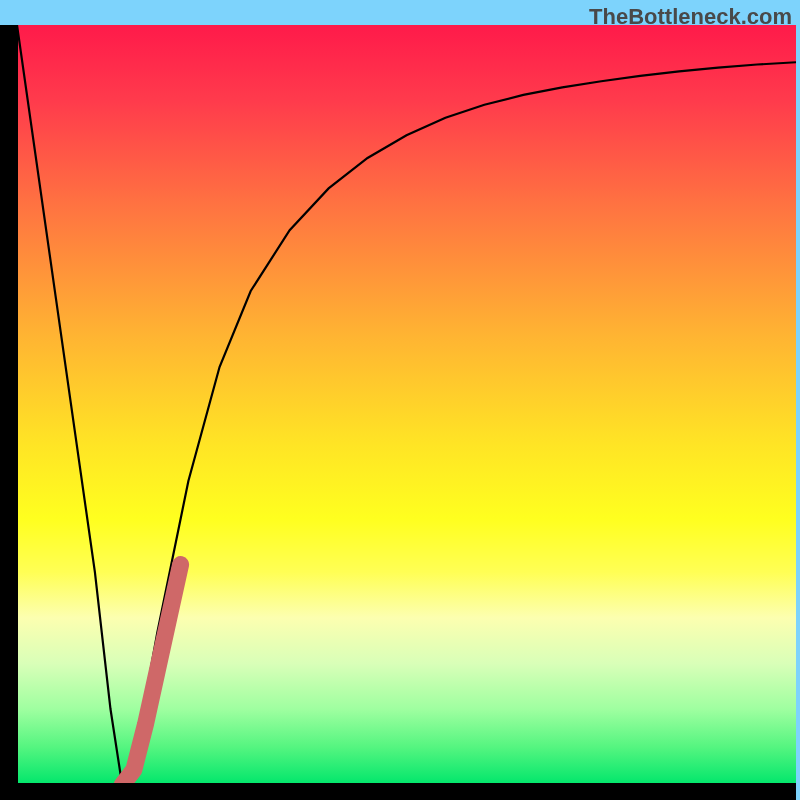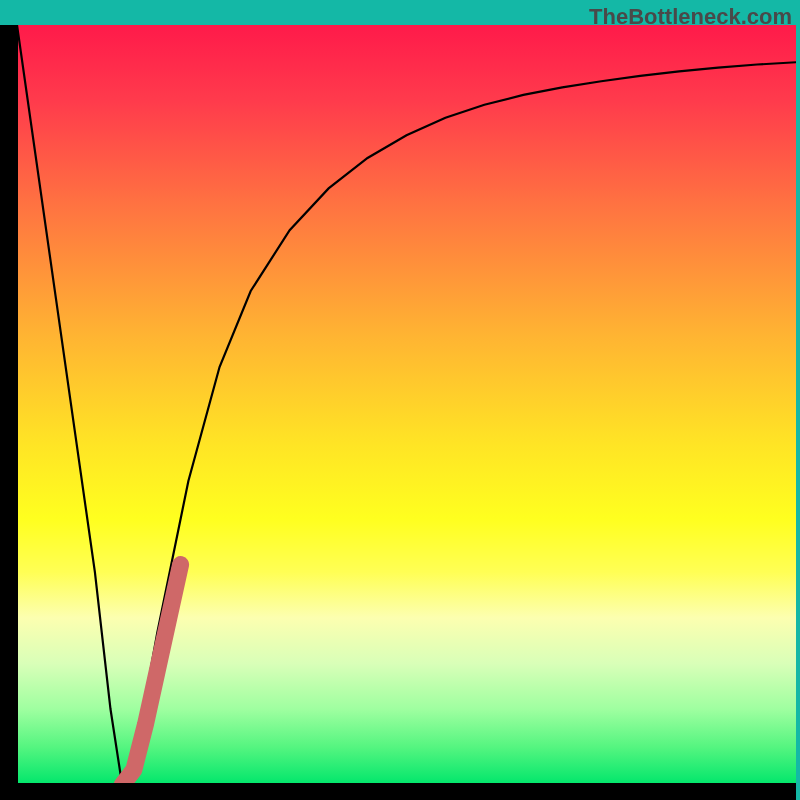--- a/index.html
+++ b/index.html
@@ -1,21 +1,21 @@
 <!DOCTYPE html>
 <html><head>
   <meta charset="utf-8">
   <style>
     * { margin: 0; padding: 0; box-sizing: border-box; }
     html, body { width: 800px; height: 800px; overflow: hidden; }
     .container {
       position: relative;
       width: 800px;
       height: 800px;
-      background: #14b8a6;
+      background: #7dd3fc;
       padding-left: 44px;
     }
     .watermark {
       position: absolute;
       top: 4px;
       right: 8px;
       font-family: Arial, Helvetica, sans-serif;
       font-size: 22px;
       font-weight: bold;
       color: #494949;

